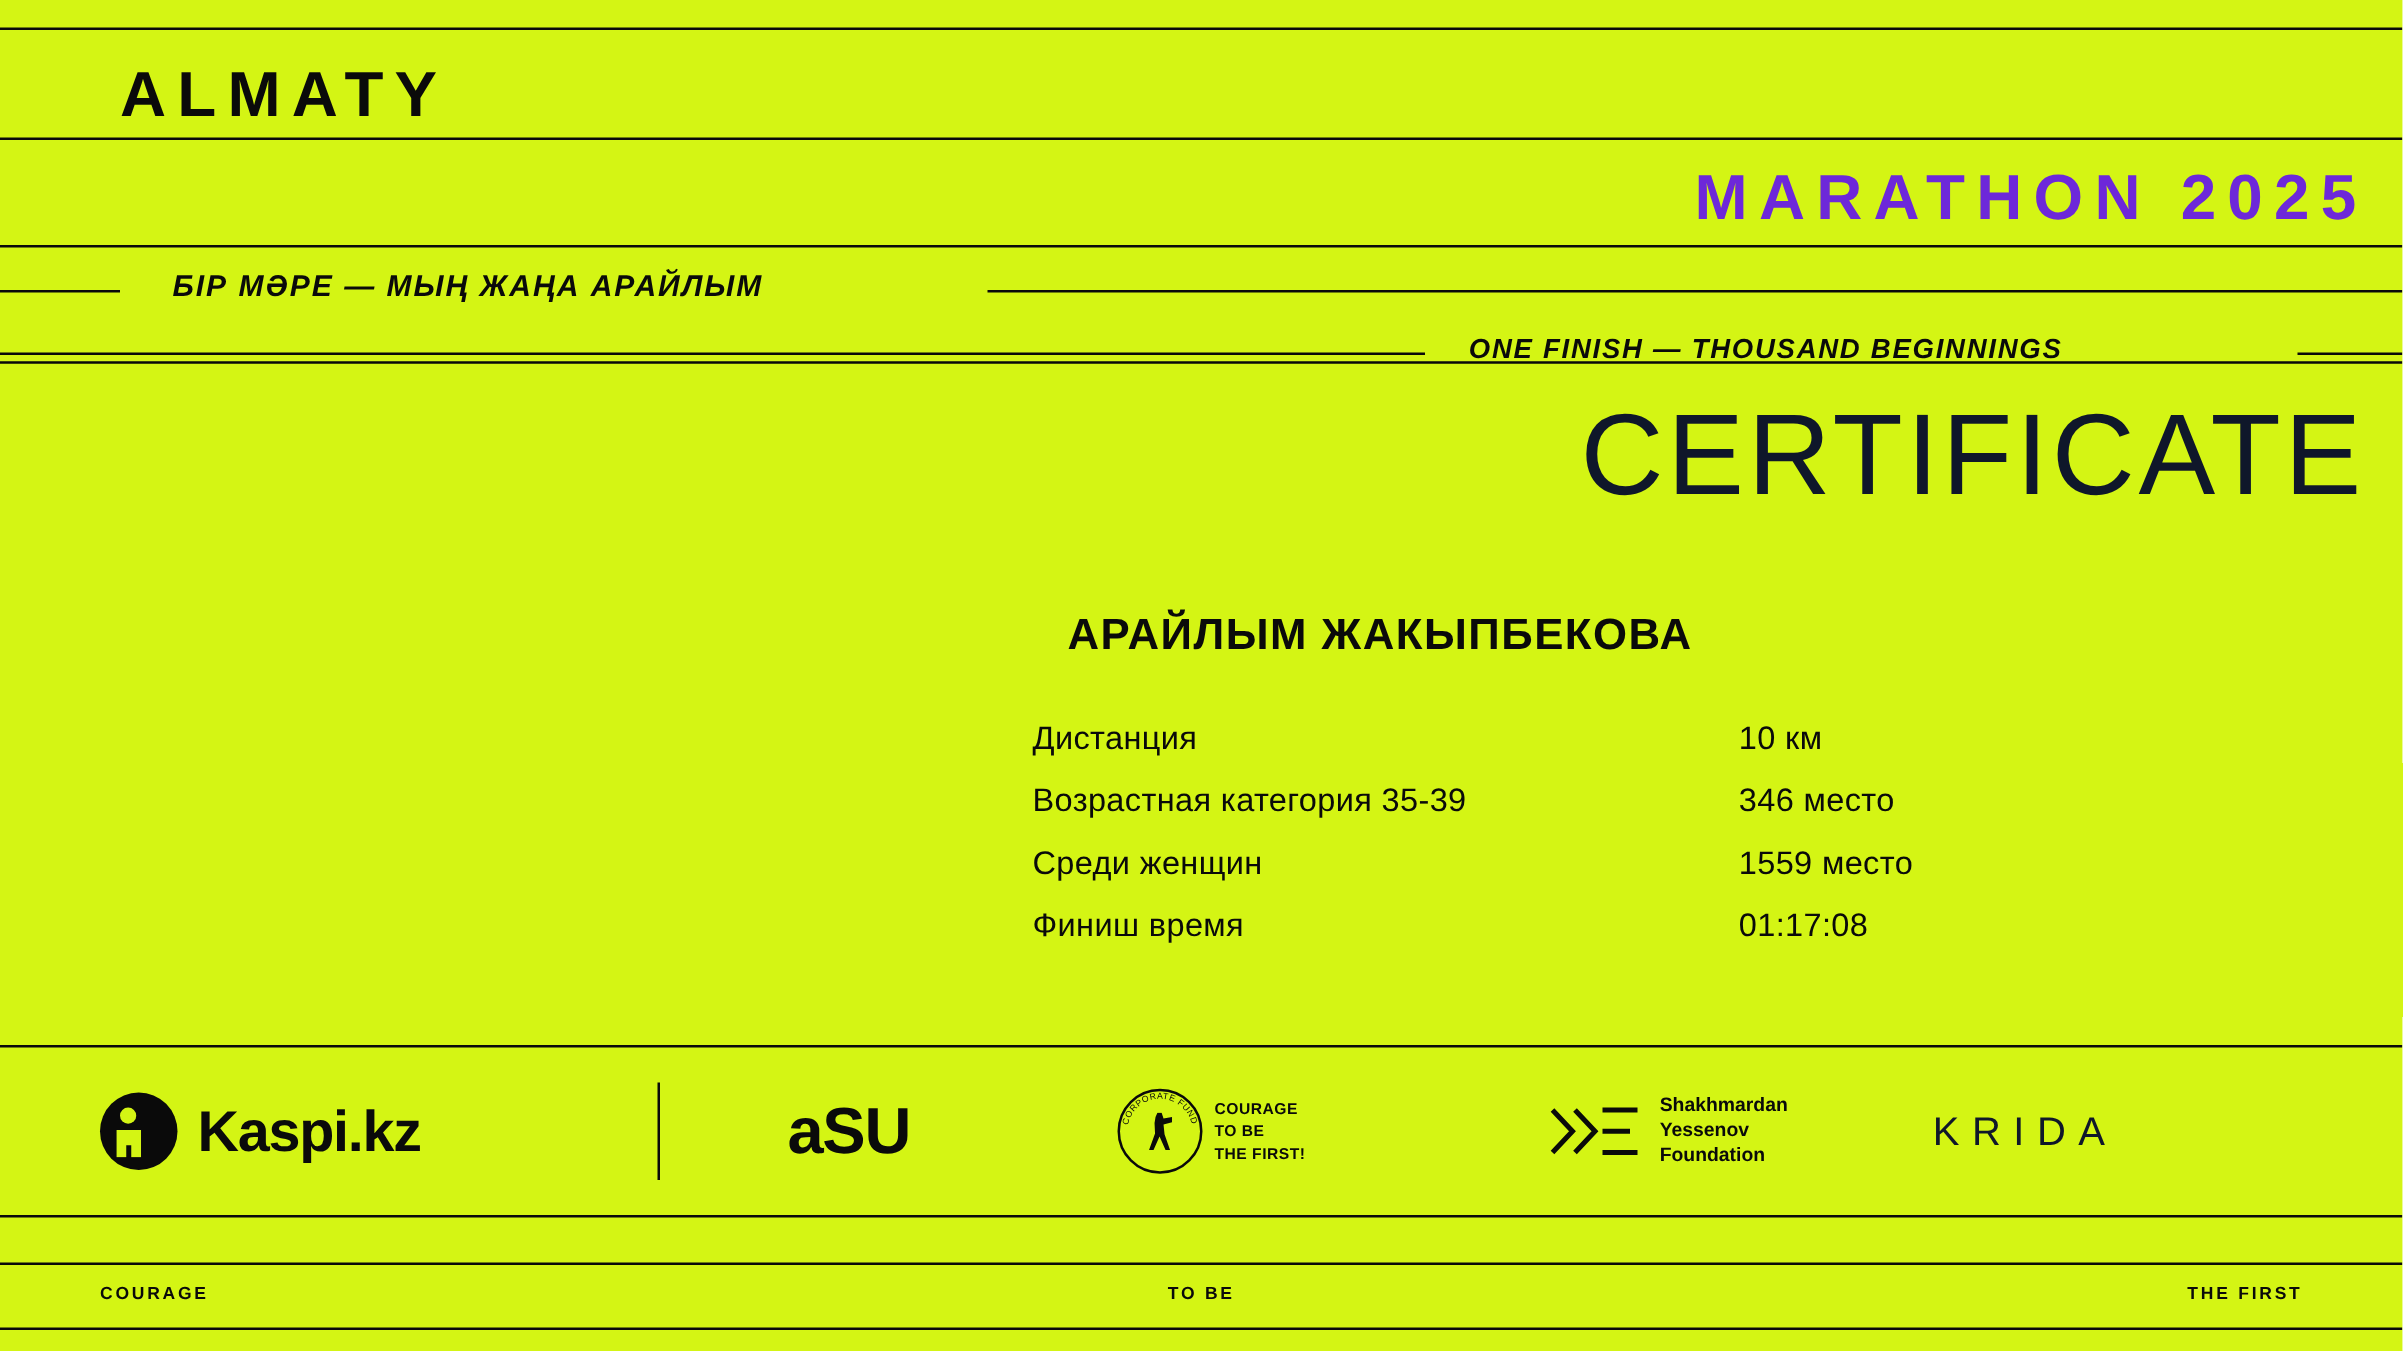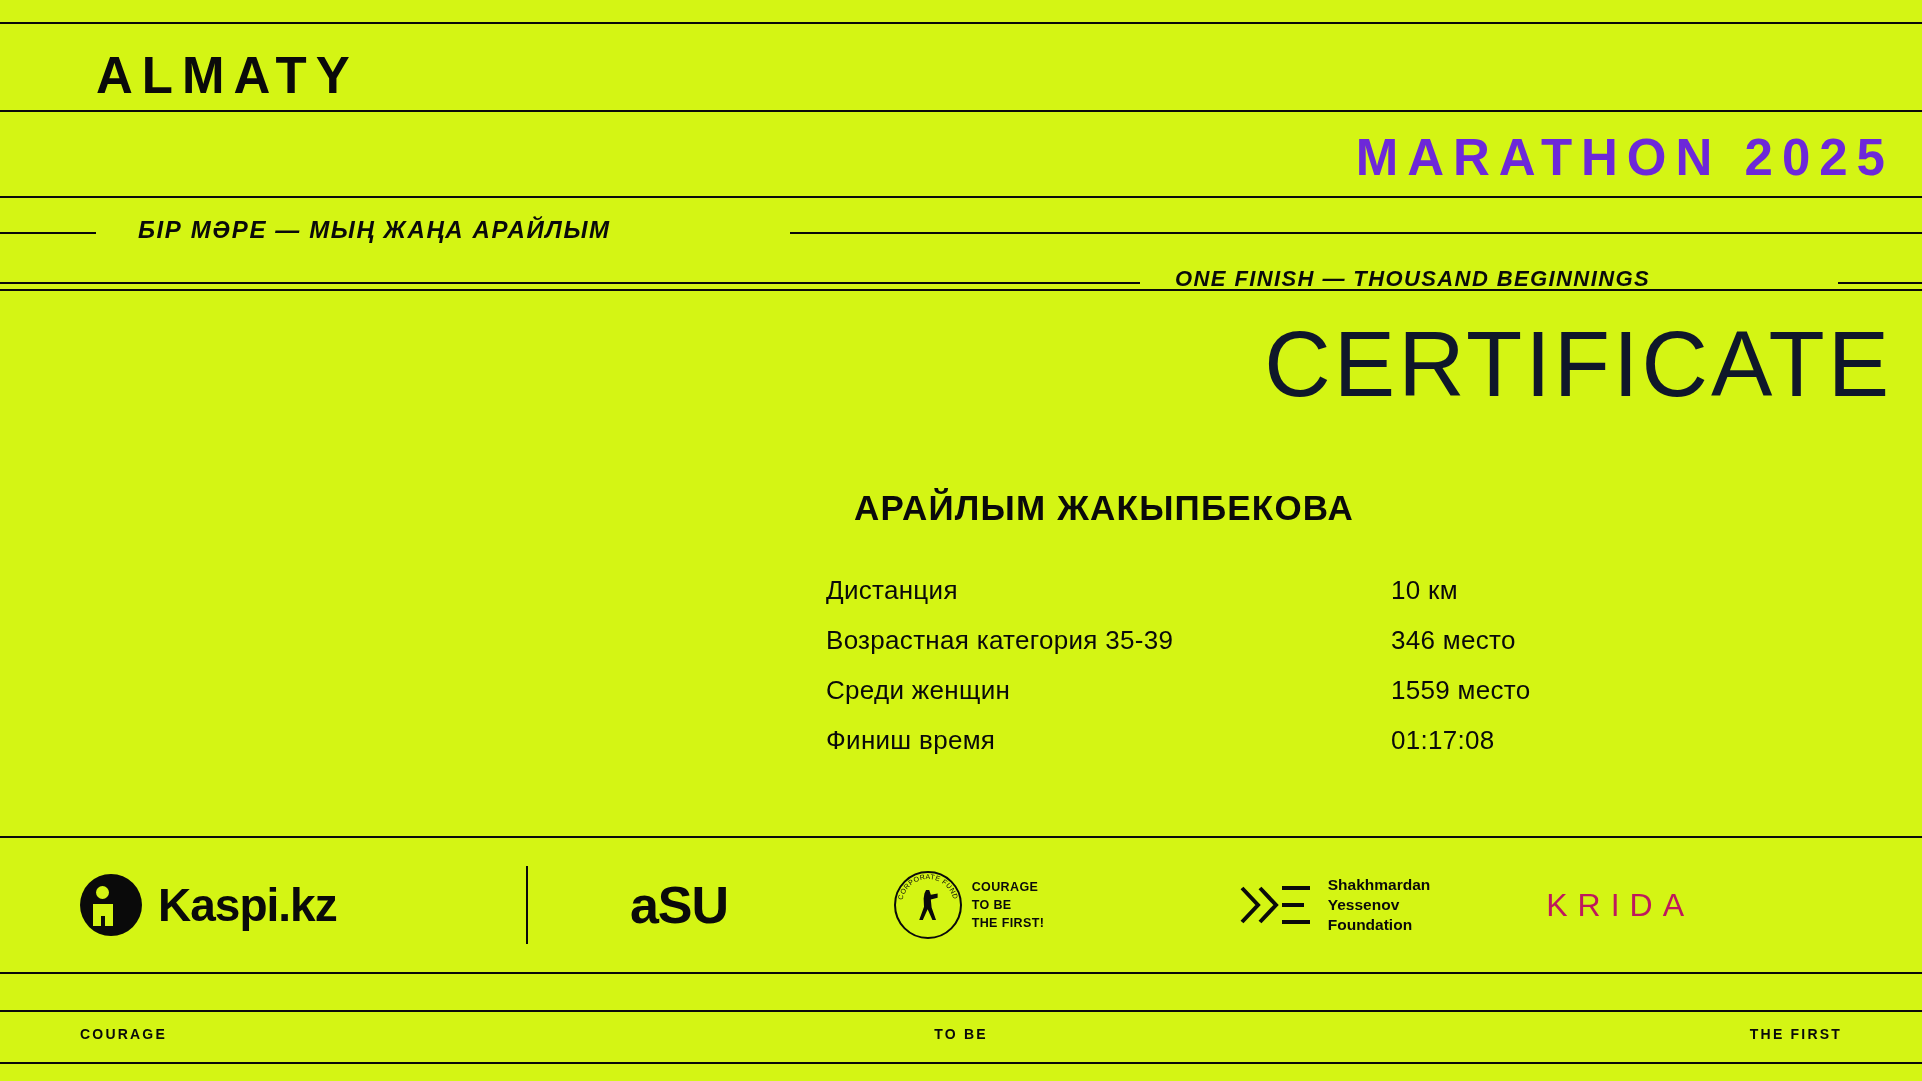--- a/index.html
+++ b/index.html
@@ -202,21 +202,21 @@
   }
   .sp-shakh { width: 400px; gap: 14px; }
   .shakh-mark {
     width: 76px; height: 46px; flex: none;
   }
   .shakh-lines {
     font-size: 15.5px; font-weight: 700; line-height: 1.3; color: #0a0a0a;
   }
   .sp-krida { flex: 1; justify-content: flex-end; padding-right: 80px; }
   .krida-word {
-    font-size: 32px; font-weight: 400; letter-spacing: 10px; color: #be185d; text-align: right;
+    font-size: 32px; font-weight: 400; letter-spacing: 10px; color: #0f172a; text-align: right;
   }
 
   .footer-text {
     position: absolute;
     top: 1026px;
     font-size: 14px;
     font-weight: 700;
     letter-spacing: 2.2px;
     color: #0a0a0a;
   }

